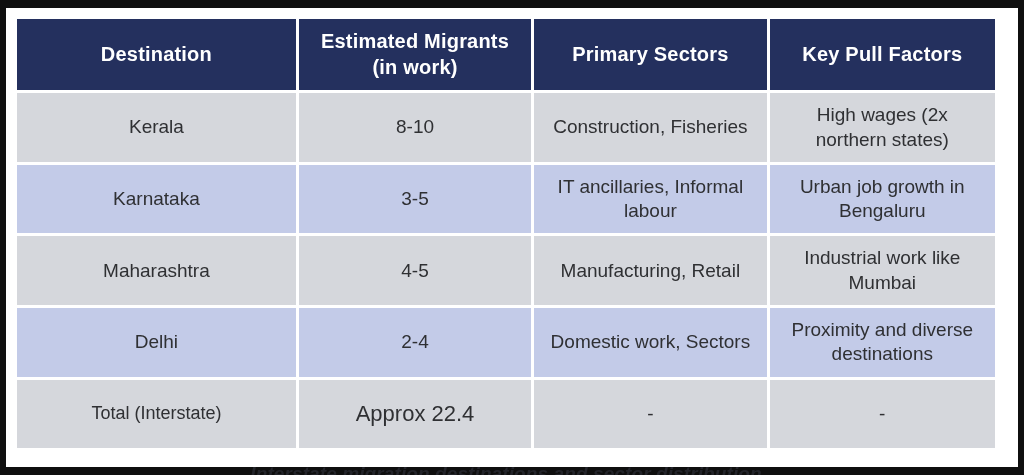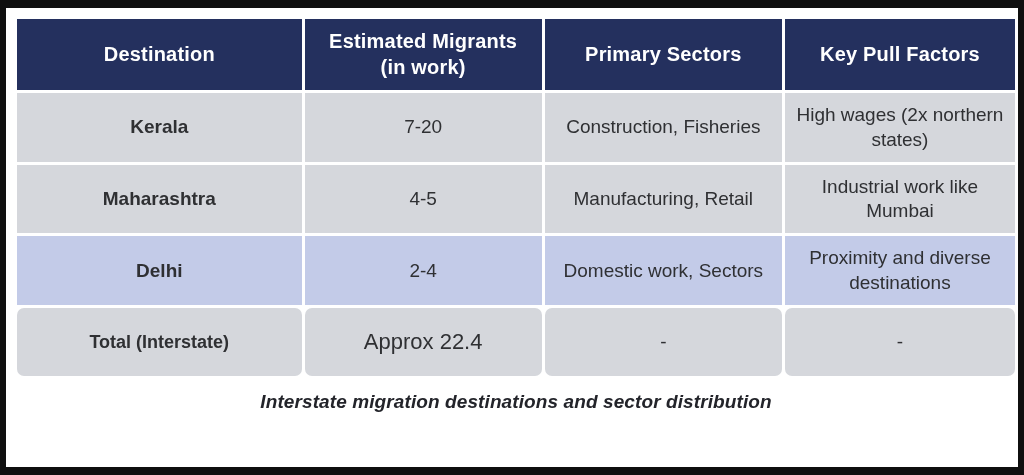--- a/index.html
+++ b/index.html
@@ -18,21 +18,21 @@
     width: 1024px;
     height: 475px;
     box-sizing: border-box;
     border-left: 6px solid #0f0f0f;
     border-right: 6px solid #0f0f0f;
     border-top: 8px solid #0f0f0f;
     border-bottom: 8px solid #0f0f0f;
     background: #ffffff;
   }
   .inner {
-    padding: 8px 0 0 8px;
+    padding: 8px 20px 0 8px;
     box-sizing: border-box;
     height: 100%;
   }
   table.mig {
     width: 100%;
     border-collapse: separate;
     border-spacing: 3px;
     table-layout: fixed;
   }
   table.mig th, table.mig td {
@@ -50,23 +50,23 @@
     height: 70px;
     letter-spacing: 0.2px;
   }
   table.mig tbody td {
     font-size: 19px;
     color: #2f3033;
     height: 68px;
   }
   tr.row-a td { background: #d5d7dc; }
   tr.row-b td { background: #c3cbe8; }
-  tr.row-total td { background: #d5d7dc; border-radius: 7px; }
+  tr.row-total td { background: #d5d7dc; }
   td.col-dest {
-    font-weight: bold;
+    font-weight: normal;
     color: #1d1f24;
   }
   tr.row-total td.col-dest {
     font-size: 18px;
   }
   tr.row-total td.col-val {
     font-size: 22px;
   }
   .col-w1 { width: 28.2%; }
   .col-w2 { width: 23.5%; }
@@ -103,23 +103,29 @@
             <span>Primary Sectors</span>
           </th>
           <th class="col-w4">
             <span>Key Pull Factors</span>
           </th>
         </tr>
       </thead>
       <tbody>
         <tr class="row-a">
           <td class="col-dest">Kerala</td>
-          <td class="col-val">7-20</td>
+          <td class="col-val">8-10</td>
           <td>Construction, Fisheries</td>
           <td>High wages (2x northern states)</td>
+        </tr>
+        <tr class="row-b">
+          <td class="col-dest">Karnataka</td>
+          <td class="col-val">3-5</td>
+          <td>IT ancillaries, Informal labour</td>
+          <td>Urban job growth in Bengaluru</td>
         </tr>
         <tr class="row-a">
           <td class="col-dest">Maharashtra</td>
           <td class="col-val">4-5</td>
           <td>Manufacturing, Retail</td>
           <td>Industrial work like Mumbai</td>
         </tr>
         <tr class="row-b">
           <td class="col-dest">Delhi</td>
           <td class="col-val">2-4</td>

